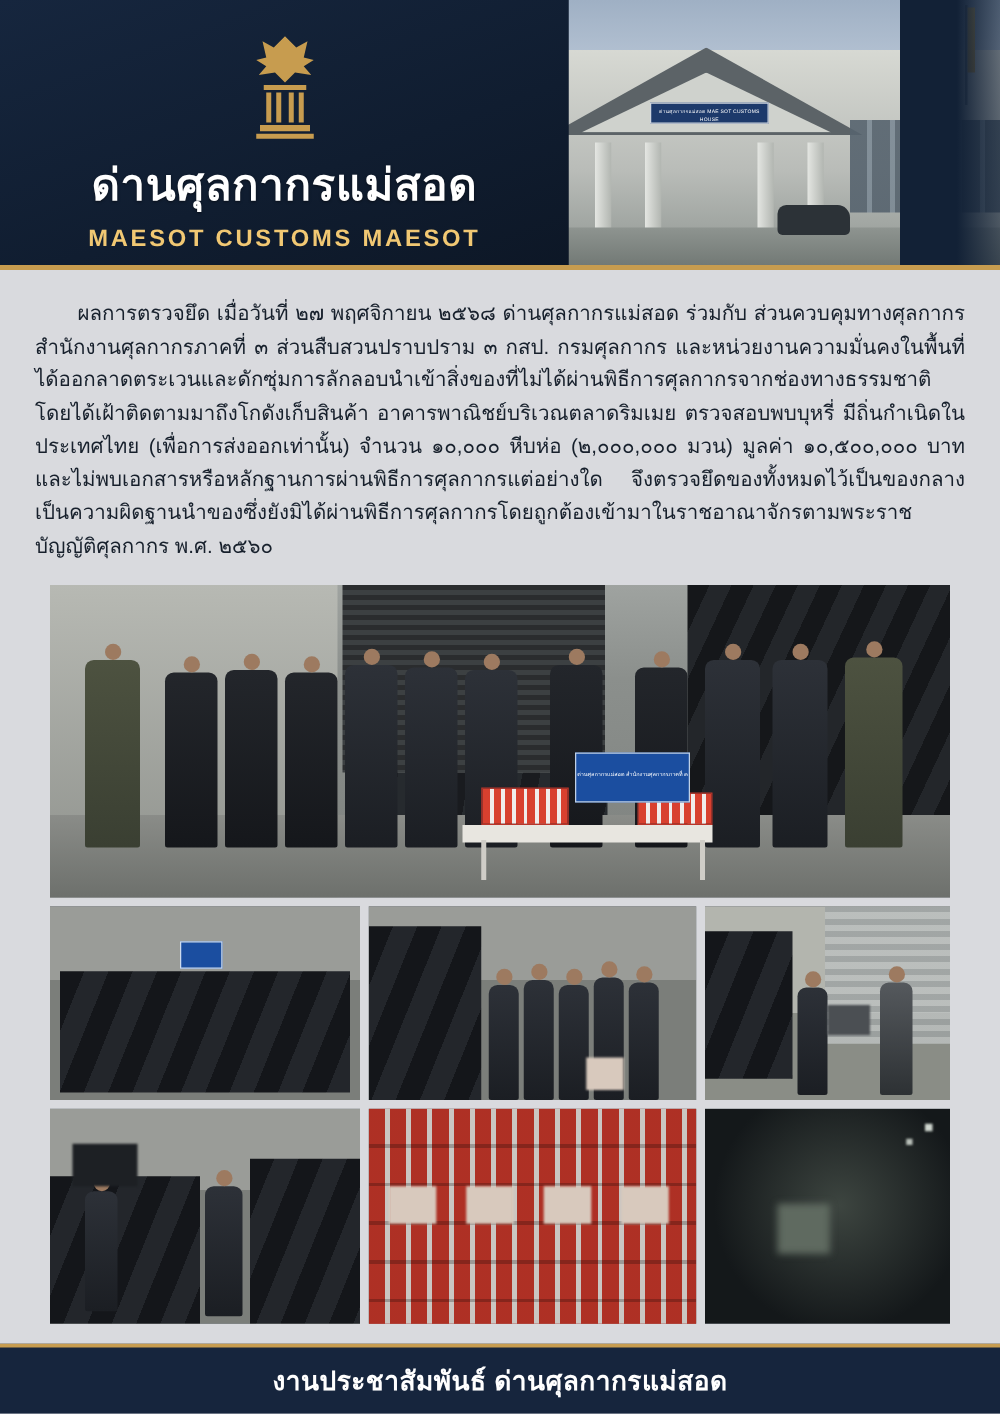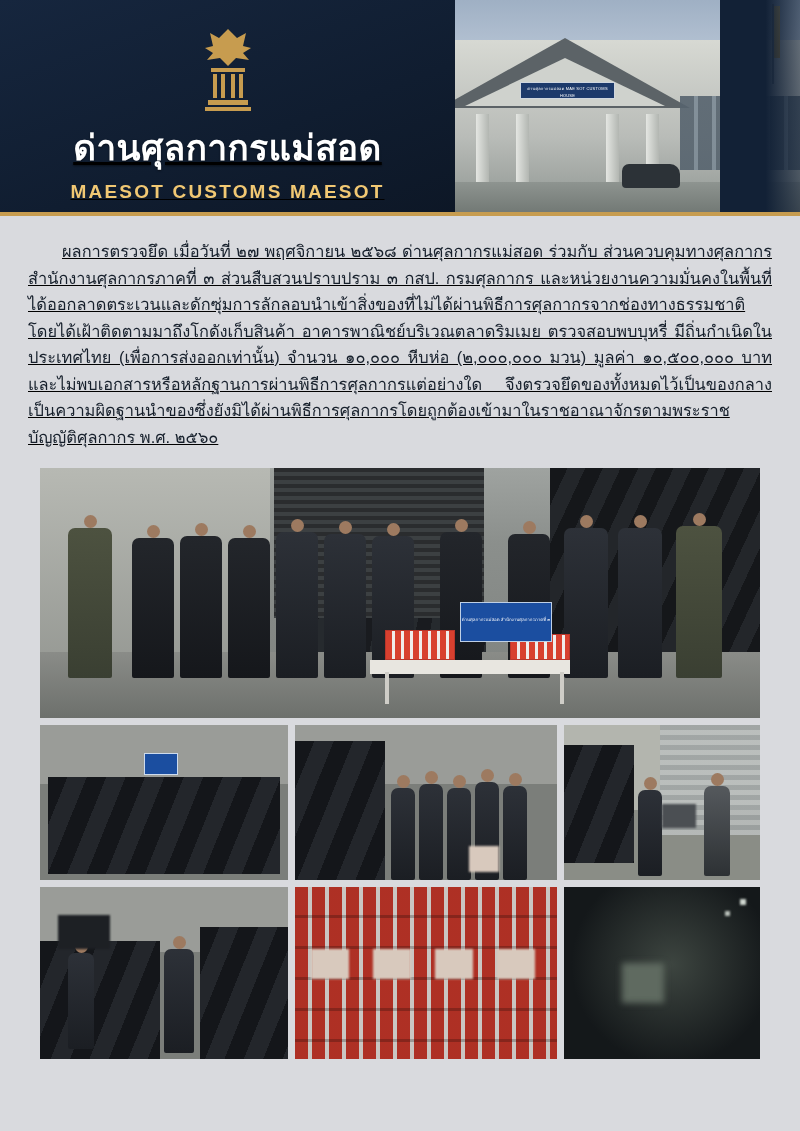--- a/index.html
+++ b/index.html
@@ -11,21 +11,20 @@
     background: #dcdde2;
     overflow: hidden;
   }
   .page {
     position: relative;
     width: 800px;
     height: 1131px;
     background: #d9dade;
     display: flex;
     flex-direction: column;
-    text-decoration: underline;
   }
 
   
   .header {
     position: relative;
     height: 216px;
     background: #122136;
     overflow: hidden;
     display: flex;
   }
@@ -511,13 +510,16 @@
 
       <div class="ph bot c">
         <div class="fill-dark"></div>
         <div class="blur-box" style="right:14px;top:12px;width:6px;height:6px;background:#cfd6cf"></div>
         <div class="blur-box" style="right:30px;top:24px;width:5px;height:5px;background:#b9c0b9"></div>
         <div class="blur-box" style="left:58px;top:76px;width:42px;height:40px;background:#5f6a60;filter:blur(3px)"></div>
       </div>
     </div>
   </div>
 
+  <div class="footer">
+    <div class="footer-text">งานประชาสัมพันธ์ ด่านศุลกากรแม่สอด</div>
+  </div>
 </div>
 
 </body></html>

